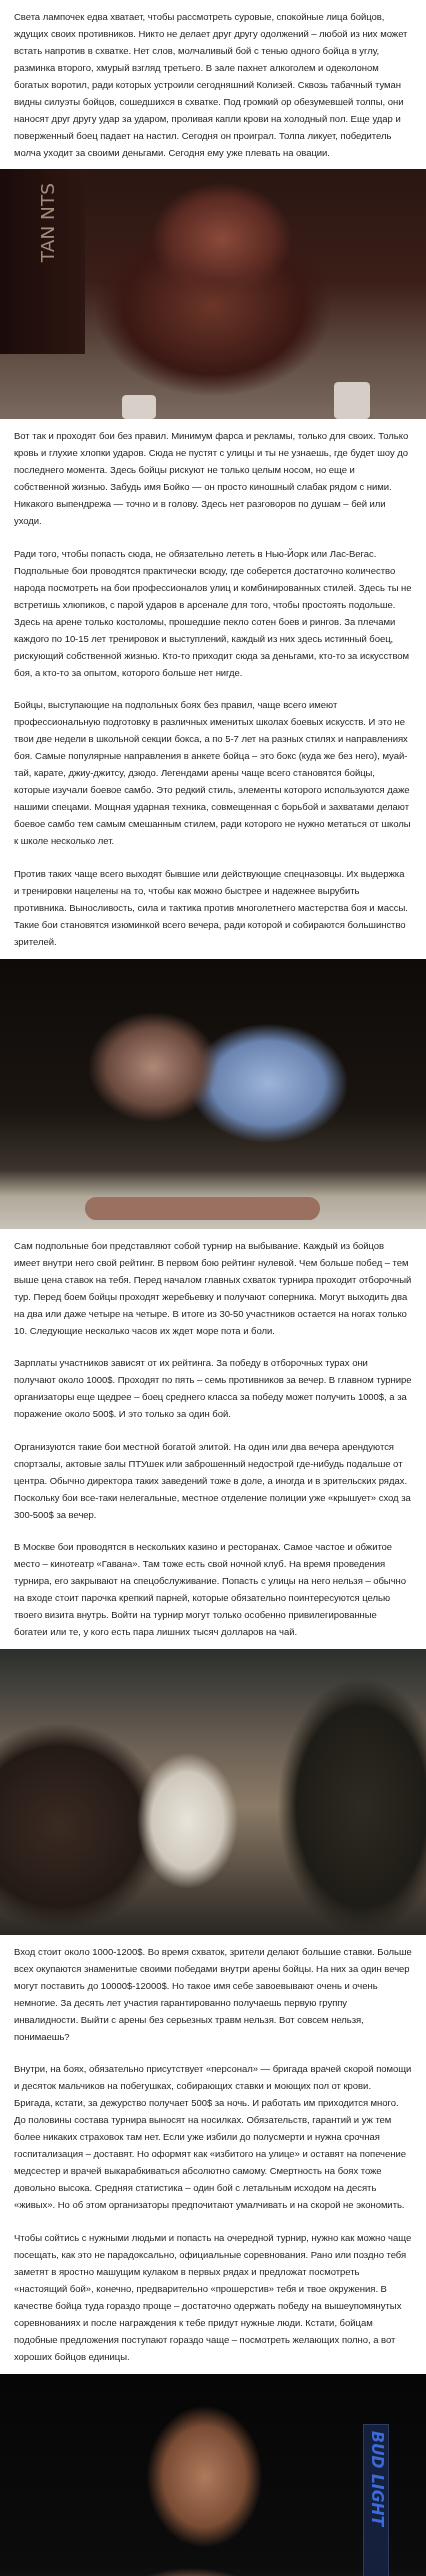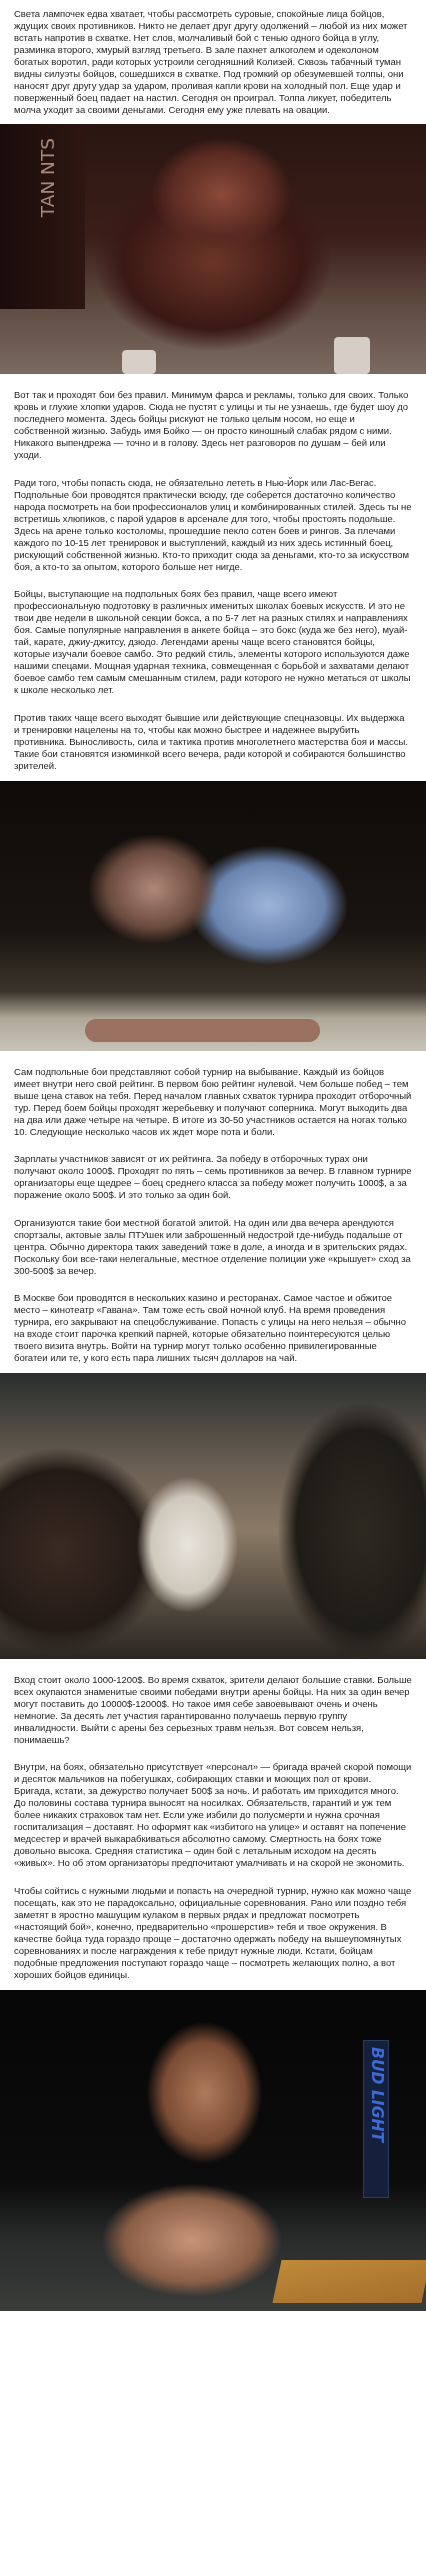--- a/index.html
+++ b/index.html
@@ -2,26 +2,26 @@
 <html style="font-size:11.4px"><head>
 <meta charset="utf-8">
 <style>
   html, body { margin: 0; padding: 0; background: #ffffff; }
   body { width: 426px; font-family: "Liberation Sans", sans-serif; color: #1a1a1a; }
   .post { width: 426px; }
   .para {
     margin: 0;
     padding: 0 14px;
     font-size: 9.5px;
-    line-height: 12px;
+    line-height: 17px;
     color: #1d1d1d;
     letter-spacing: -0.04px;
   }
   .gap { height: 15.6px; }
-  .block { padding-top: 15px; padding-bottom: 8.5px; }
+  .block { padding-top: 8px; padding-bottom: 8.5px; }
   .photo {
     width: 426px;
     position: relative;
     overflow: hidden;
     display: block;
   }
   
   .p1 { height: 250px; background:
       radial-gradient(ellipse 22% 30% at 52% 28%, #8a4a3a 0%, #5a2a22 55%, transparent 75%),
       radial-gradient(ellipse 35% 45% at 50% 55%, #6b3628 0%, #3a1814 60%, transparent 80%),

